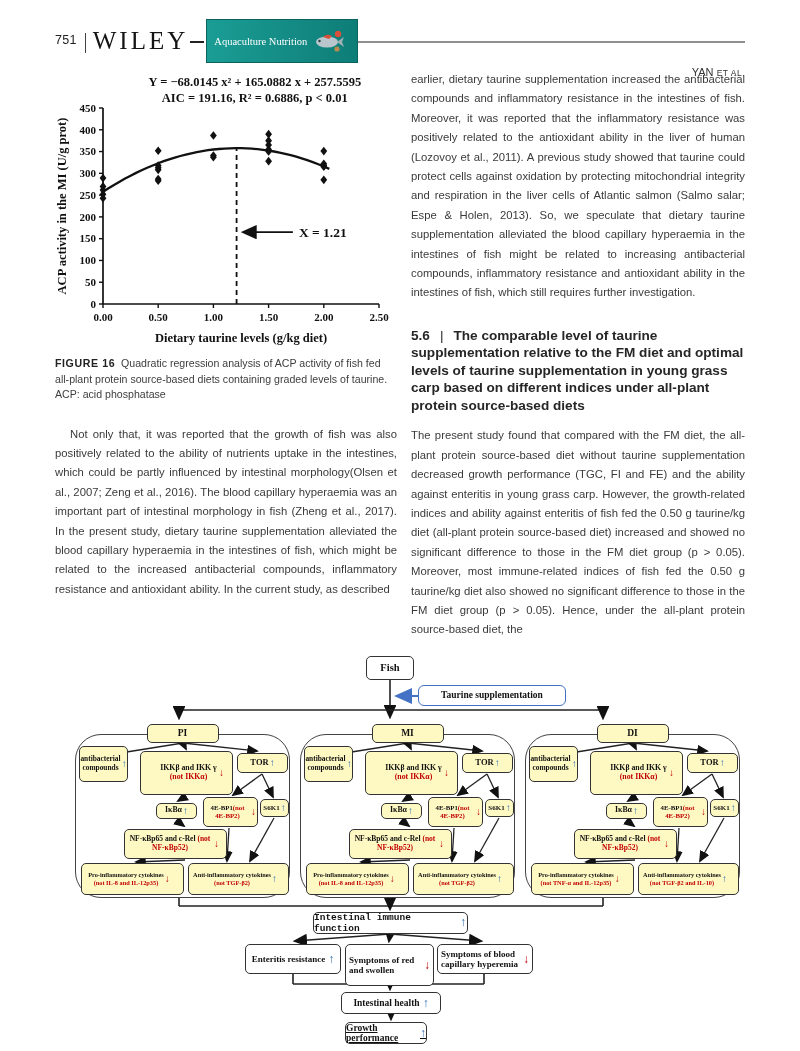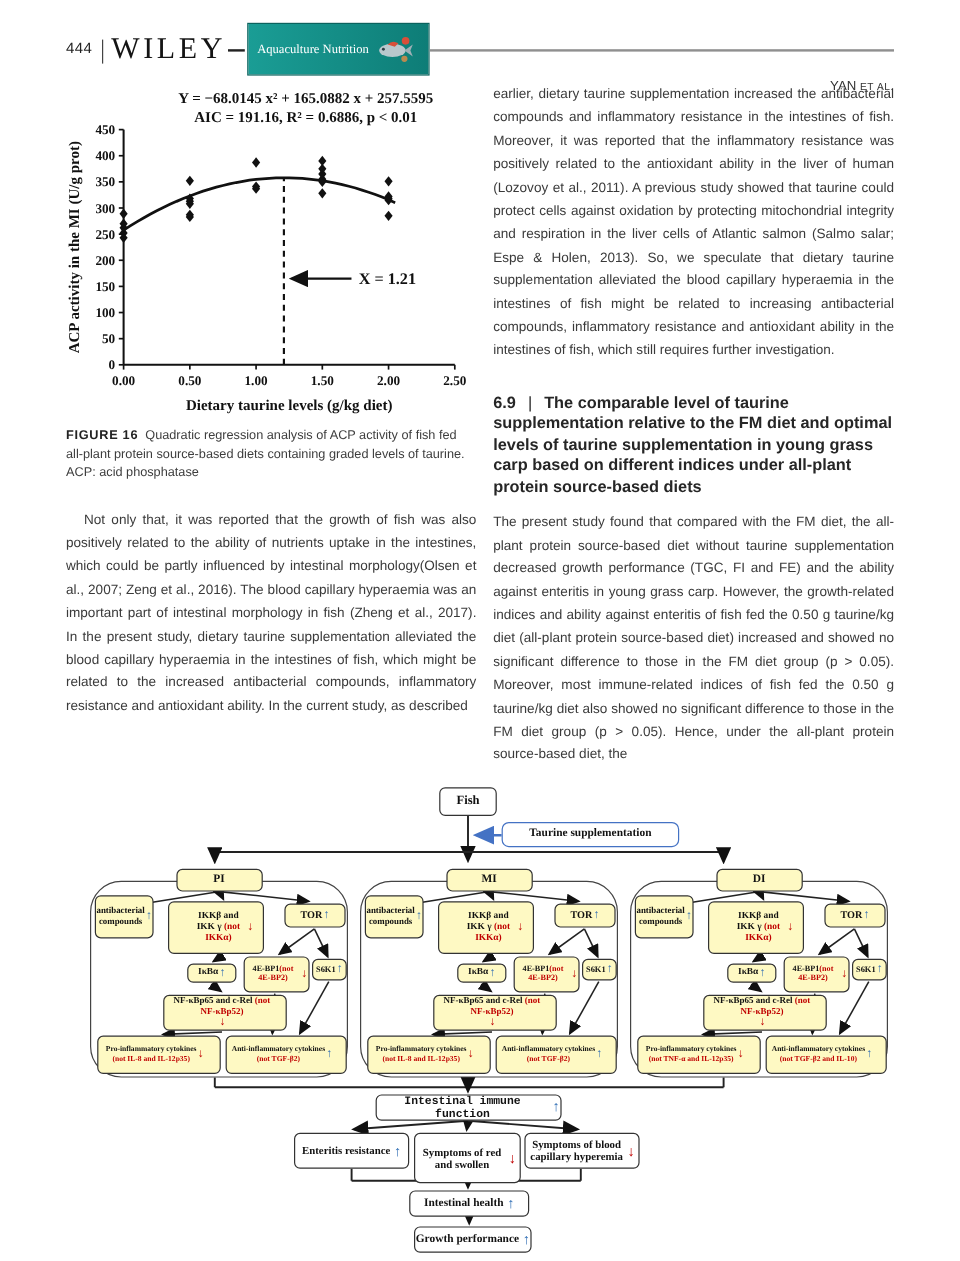--- a/index.html
+++ b/index.html
@@ -49,21 +49,21 @@
   #fig10-svg .tick{font:bold 11px "Liberation Serif", serif; fill:#111;}
   #fig10-svg .alabel{font:bold 12.5px "Liberation Serif", serif; fill:#111;}
   #fig10-svg .eq{font:bold 12.5px "Liberation Serif", serif; fill:#111;}
   #fig10-svg .ann{font:bold 13.5px "Liberation Serif", serif; fill:#111;}
 
   
   .fig11{position:relative; width:690px; height:392px; margin-top:14px; font-family:"Liberation Serif", serif;}
   .fig11 svg.wires{position:absolute; left:0; top:0; z-index:0;}
   .fbox{
     position:absolute; background:#fff; border:1.3px solid #333; border-radius:5px;
-    display:flex; align-items:center; justify-content:center; text-align:center;
+    display:flex; align-items:center; justify-content:center; 
     font-weight:bold; color:#111; z-index:2;
   }
   .arr{font-weight:900; line-height:1;}
   .arr.up{color:var(--up);} .arr.down{color:var(--down);}
   .redtxt{color:var(--red);}
 
   .fish-box{left:311px; top:2px; width:48px; height:24px; font-size:10.5px;}
   .taurine-box{left:363px; top:31px; width:148px; height:21px; font-size:9.5px; border:1.5px solid var(--tblue); border-radius:6px;}
 
   .panel{
@@ -76,49 +76,49 @@
   .panel svg{position:absolute; left:0; top:0; z-index:1;}
   .node{
     position:absolute; background:#fef9c3; border:1.2px solid #333; border-radius:5px;
     font-weight:bold; color:#111; text-align:center; z-index:2;
     display:flex; align-items:center; justify-content:center; line-height:1.15;
   }
   .node .txt{display:inline-block;}
   .node .arr{font-size:10px; margin-left:1px;}
   .ptitle{left:50%; transform:translateX(-50%); top:-11px; width:72px; height:19px; font-size:9.5px;}
   .n-anti-b{left:3px; top:11px; width:49px; height:36px; font-size:7.4px; padding:1px;}
-  .n-ikk{left:64px; top:16px; width:80px; height:44px; font-size:7.8px; padding:1px 8px 1px 18px;}
+  .n-ikk{left:64px; top:16px; width:93px; height:44px; font-size:7.8px; padding:1px 8px 1px 18px;}
   .n-tor{left:161px; top:18px; width:51px; height:20px; font-size:8.5px;}
   .n-ikba{left:80px; top:68px; width:41px; height:16px; font-size:7.8px;}
   .n-ebp{left:127px; top:62px; width:55px; height:30px; font-size:6.8px; padding:1px;}
   .n-s6k1{left:184px; top:64px; width:29px; height:18px; font-size:7px;}
-  .n-nfkb{left:60px; top:94px; width:103px; height:30px; font-size:7.5px; padding:1px 7px 1px 2px;flex-direction:column;}
+  .n-nfkb{left:48px; top:94px; width:103px; height:30px; font-size:7.5px; padding:1px 7px 1px 2px;}
   .n-pro{left:5px; top:128px; width:103px; height:32px; font-size:6.3px; padding:1px 8px 1px 1px;}
   .n-antiinf{left:112px; top:128px; width:101px; height:32px; font-size:6.3px; padding:1px 8px 1px 1px;}
   .two-line{flex-direction:row;}
   .two-line .stack{display:flex; flex-direction:column; gap:1px;}
 
   .immune-box{left:258px; top:258px; width:155px; height:22px; font-size:9.5px;font-family:Liberation Mono, monospace;}
   .enteritis-box{left:190px; top:290px; width:96px; height:30px; font-size:9px;}
   .swollen-box{left:290px; top:290px; width:89px; height:42px; font-size:9px; padding:0 3px;}
   .blood-box{left:382px; top:290px; width:96px; height:30px; font-size:9px; padding:0 3px;}
   .health-box{left:286px; top:338px; width:100px; height:22px; font-size:9.5px;}
-  .growth-box{left:290px; top:368px; width:98px; height:22px; font-size:9.5px;}
+  .growth-box{left:290px; top:368px; width:82px; height:22px; font-size:9.5px;text-decoration:underline;}
   .fbox .arr{font-size:12px; margin-left:3px;}
 
   
   .fishart{flex:0 0 auto;}
 </style>
 </head>
 <body>
 
 <div class="page">
 
   <div class="hdr">
-    <span class="pagenum">444</span>
+    <span class="pagenum">751</span>
     <span class="vbar"></span>
     <span class="wiley">WILEY</span>
     <span class="dashline"></span>
     <div class="banner">
       <span class="banner-title">Aquaculture Nutrition</span>
       <svg class="fishart" width="34" height="24" viewBox="0 0 34 24">
         <ellipse cx="16" cy="13" rx="11" ry="5.5" fill="#b9c7cc"></ellipse>
         <path d="M26 13 L33 8 L31 13 L33 18 Z" fill="#9fb0b6"></path>
         <circle cx="8.5" cy="12" r="1.2" fill="#2c3e45"></circle>
         <path d="M12 8 Q16 4 21 7 L18 10 Z" fill="#d84f3a"></path>
@@ -208,21 +208,21 @@
           <path d="M268.8 91.19333333333334 L272.2 95.49333333333334 L268.8 99.79333333333334 L265.40000000000003 95.49333333333334 Z" fill="#111"></path>
           <path d="M268.8 89.45111111111113 L272.2 93.75111111111113 L268.8 98.05111111111113 L265.40000000000003 93.75111111111113 Z" fill="#111"></path>
           <path d="M268.8 76.82000000000001 L272.2 81.12 L268.8 85.42 L265.40000000000003 81.12 Z" fill="#111"></path>
         </svg>
       <p class="cap"><b>FIGURE 16</b>&nbsp;&nbsp;<span>Quadratic regression analysis of ACP activity of fish fed all-plant protein source-based diets containing graded levels of taurine. ACP: acid phosphatase</span></p>
       <p class="body indent">Not only that, it was reported that the growth of fish was also positively related to the ability of nutrients uptake in the intestines, which could be partly influenced by intestinal morphology(Olsen et al., 2007; Zeng et al., 2016). The blood capillary hyperaemia was an important part of intestinal morphology in fish (Zheng et al., 2017). In the present study, dietary taurine supplementation alleviated the blood capillary hyperaemia in the intestines of fish, which might be related to the increased antibacterial compounds, inflammatory resistance and antioxidant ability. In the current study, as described</p>
     </div>
 
     <div class="colR">
       <p class="body">earlier, dietary taurine supplementation increased the antibacterial compounds and inflammatory resistance in the intestines of fish. Moreover, it was reported that the inflammatory resistance was positively related to the antioxidant ability in the liver of human (Lozovoy et al., 2011). A previous study showed that taurine could protect cells against oxidation by protecting mitochondrial integrity and respiration in the liver cells of Atlantic salmon (Salmo salar; Espe &amp; Holen, 2013). So, we speculate that dietary taurine supplementation alleviated the blood capillary hyperaemia in the intestines of fish might be related to increasing antibacterial compounds, inflammatory resistance and antioxidant ability in the intestines of fish, which still requires further investigation.</p>
-      <h2 class="sec"><span>6.9</span><span class="hsep">|</span><span>The comparable level of taurine supplementation relative to the FM diet and optimal levels of taurine supplementation in young grass carp based on different indices under all-plant protein source-based diets</span></h2>
+      <h2 class="sec"><span>5.6</span><span class="hsep">|</span><span>The comparable level of taurine supplementation relative to the FM diet and optimal levels of taurine supplementation in young grass carp based on different indices under all-plant protein source-based diets</span></h2>
       <p class="body">The present study found that compared with the FM diet, the all-plant protein source-based diet without taurine supplementation decreased growth performance (TGC, FI and FE) and the ability against enteritis in young grass carp. However, the growth-related indices and ability against enteritis of fish fed the 0.50 g taurine/kg diet (all-plant protein source-based diet) increased and showed no significant difference to those in the FM diet group (p &gt; 0.05). Moreover, most immune-related indices of fish fed the 0.50 g taurine/kg diet also showed no significant difference to those in the FM diet group (p &gt; 0.05). Hence, under the all-plant protein source-based diet, the</p>
     </div>
   </div>
 
   <div class="fig11">
     <svg class="wires" width="690" height="392" viewBox="0 0 690 392">
       <g stroke="#222" stroke-width="1.6" fill="none">
         <line x1="335" y1="26" x2="335" y2="63" marker-end="url(#ah)"></line>
         <line x1="124" y1="56" x2="548" y2="56"></line>
         <line x1="124" y1="56" x2="124" y2="64" marker-end="url(#ah)"></line>

